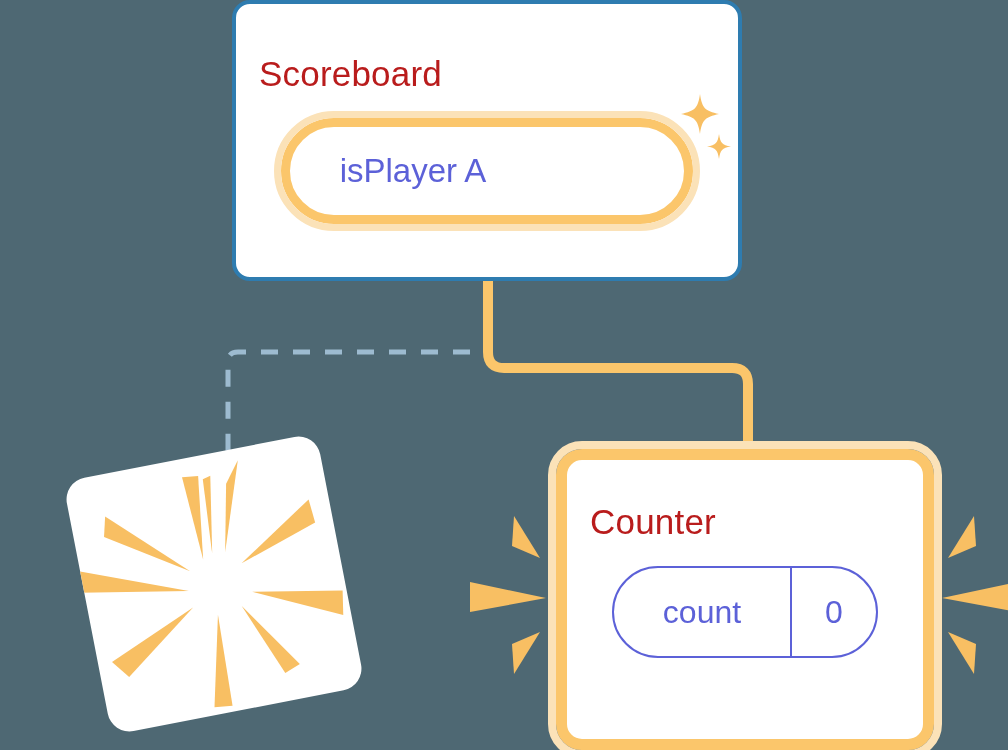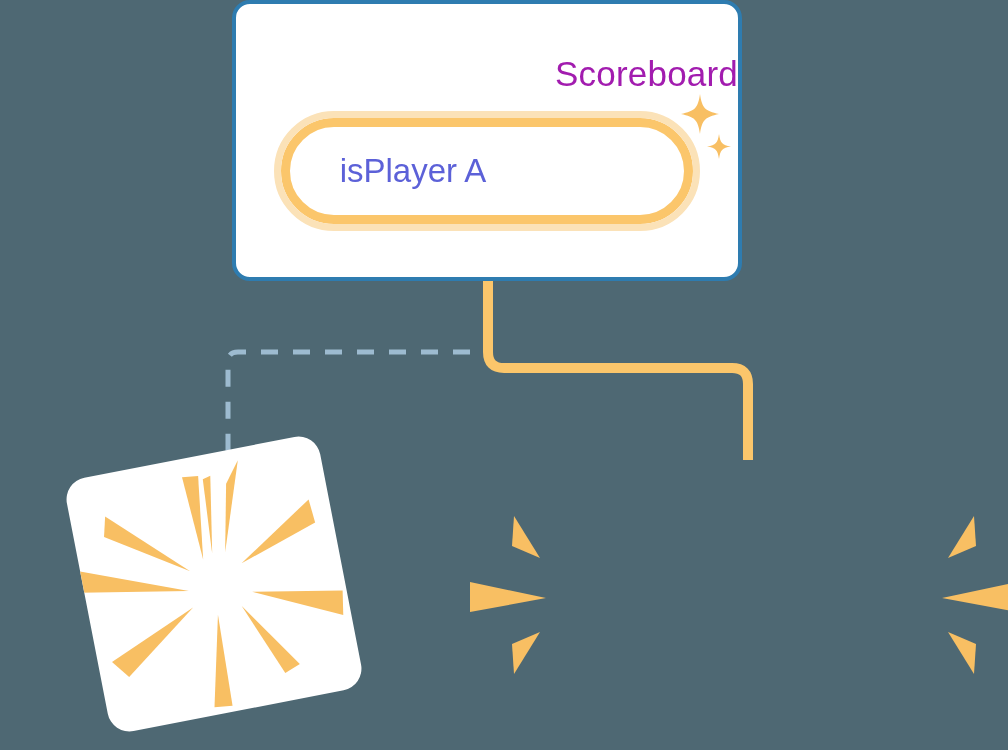--- a/index.html
+++ b/index.html
@@ -33,22 +33,22 @@
     top: 0px;
     width: 510px;
     height: 281px;
     background: #ffffff;
     border: 4px solid #2e7cb0;
     border-radius: 18px;
     box-sizing: border-box;
     z-index: 3;
   }
   .card-title {
-    text-align: right;
-    color: #a21caf;
+    text-align: left;
+    color: #b91c1c;
     font-size: 35px;
     font-weight: 400;
     letter-spacing: 0.2px;
     margin-left: 23px;
   }
   .card-scoreboard .card-title {
     margin-top: 50px;
   }
 
   
@@ -208,20 +208,29 @@
     <path d="M2 82 L78 98 L2 112 Z" fill="#f8bf63"></path>
     <path d="M44 144 L72 132 L46 174 Z" fill="#f8bf63"></path>
   </svg>
 
   <svg class="burst-right" viewBox="0 0 90 190">
     <path d="M44 16 L18 58 L46 46 Z" fill="#f8bf63"></path>
     <path d="M88 82 L12 98 L88 112 Z" fill="#f8bf63"></path>
     <path d="M46 144 L18 132 L44 174 Z" fill="#f8bf63"></path>
   </svg>
 
+  <div class="card-counter">
+    <div class="card-title">Counter</div>
+    <div class="pill-wrap">
+      <div class="pill pill-plain">
+        <div class="pill-key">count</div>
+        <div class="pill-val">0</div>
+      </div>
+    </div>
+  </div>
 
   <div class="card-tilted">
     <div class="sheet"></div>
     <svg class="burst" viewBox="0 0 258 258">
       <g fill="#f8bf63">
 
         <path d="M123 103 L118 18 L134 20 Z"></path>
         <path d="M146 100 L176 12 L160 33 Z"></path>
         <path d="M108 112 L35 42 L30 62 Z"></path>
         <path d="M103 131 L-8 88 L-4 112 Z"></path>

